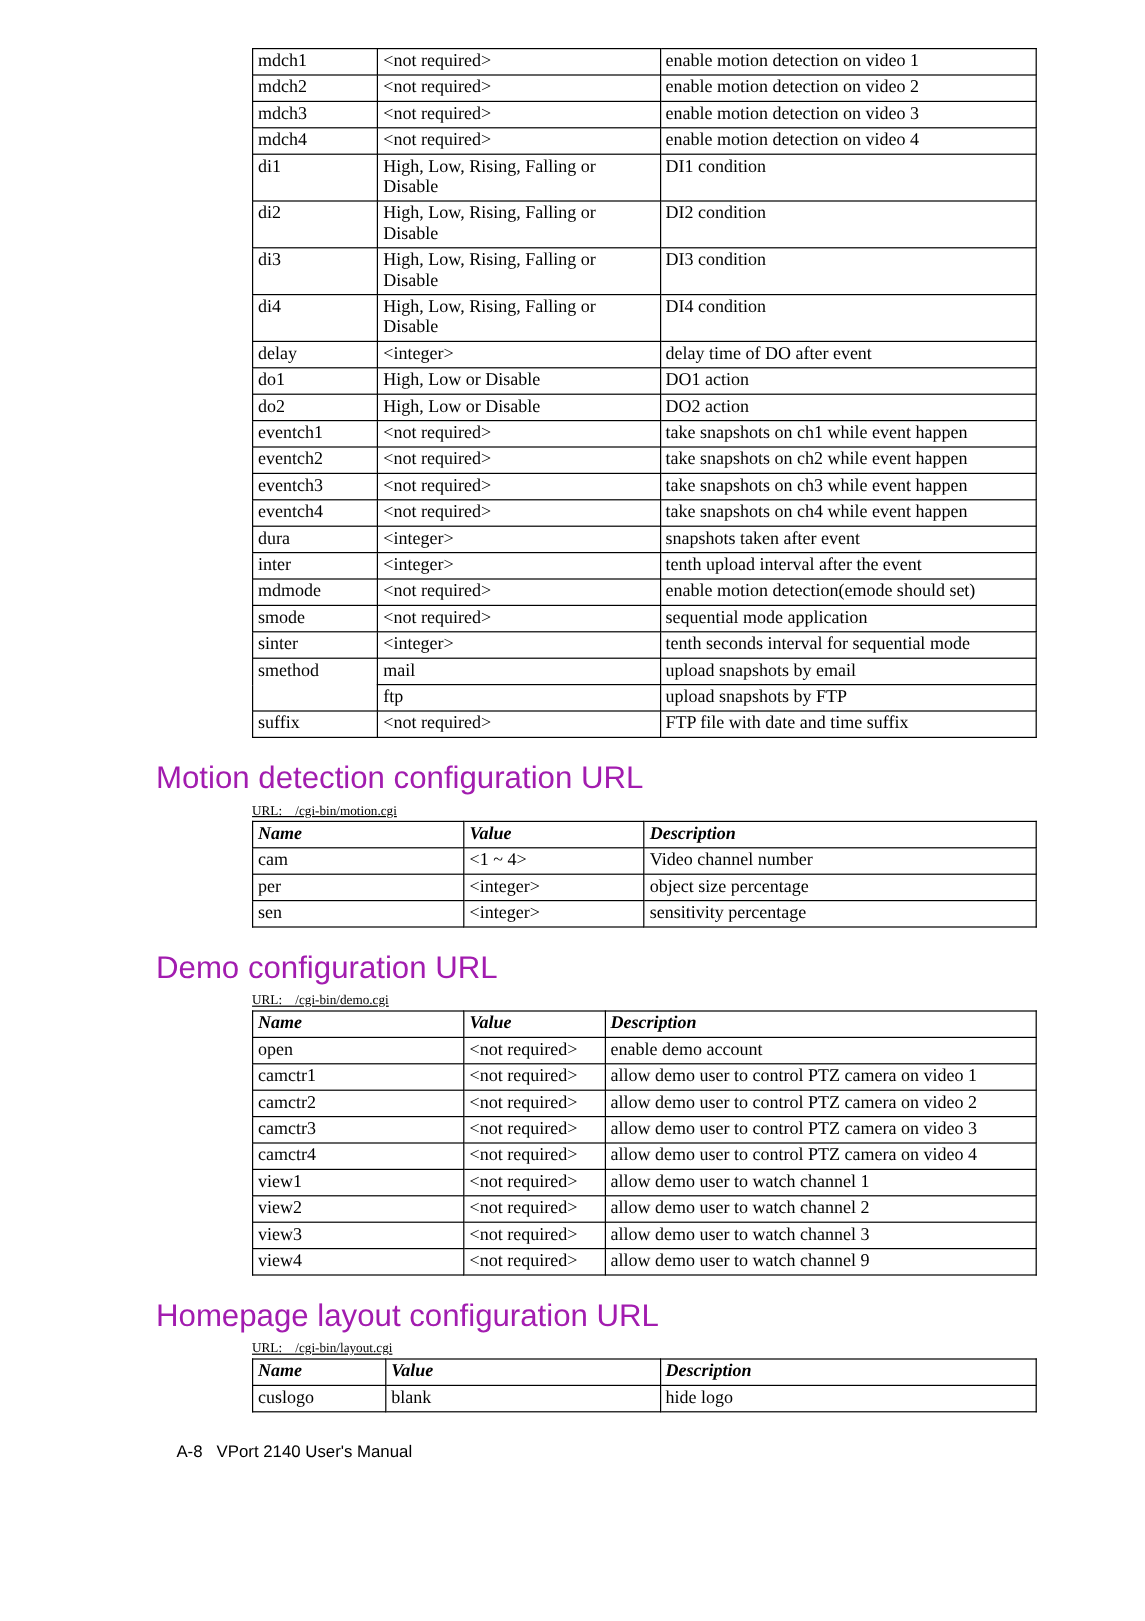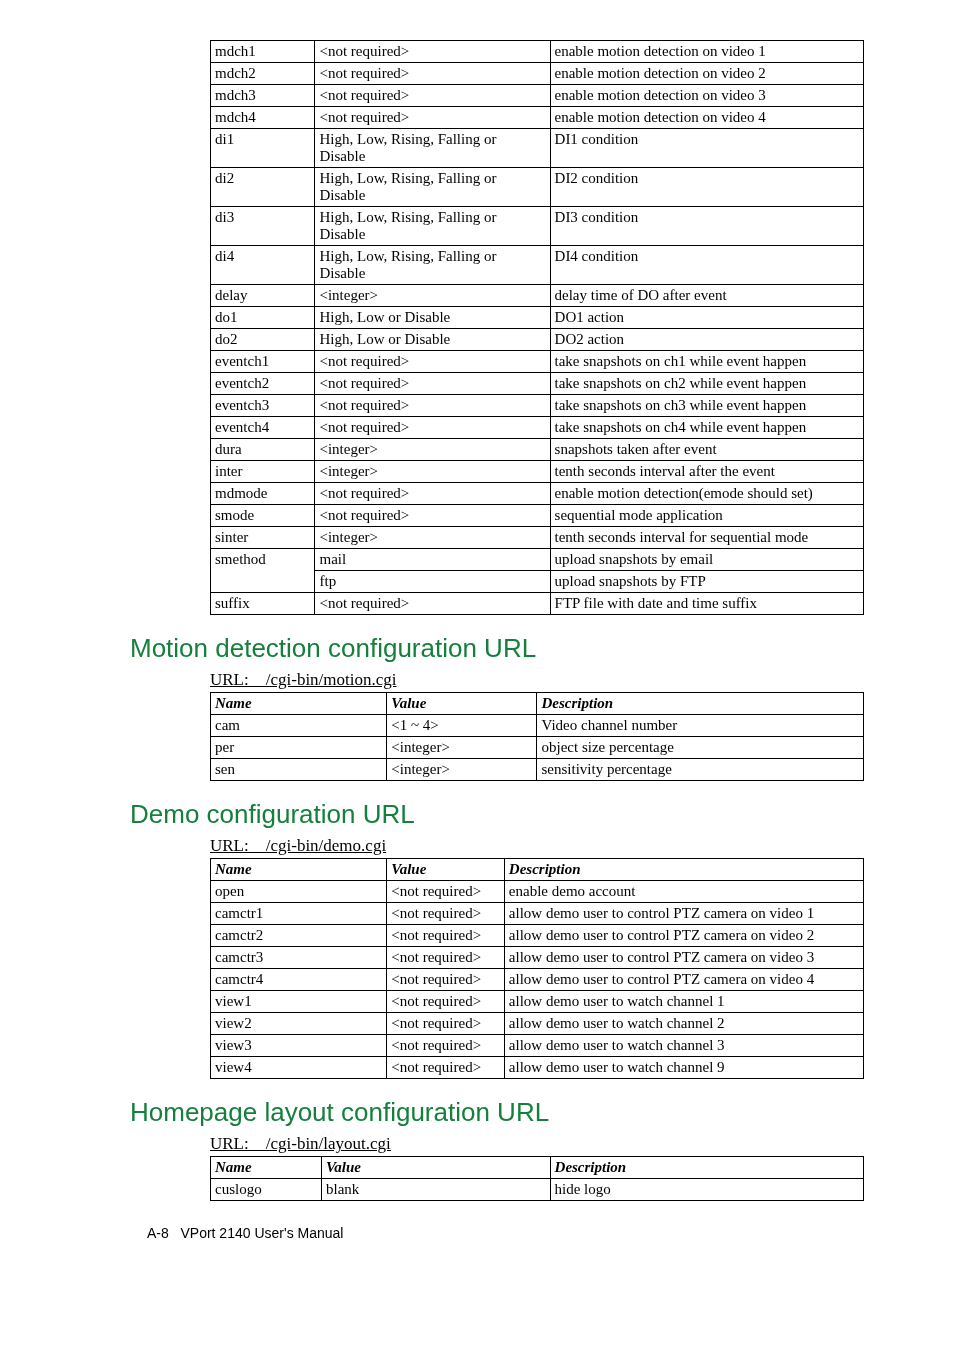--- a/index.html
+++ b/index.html
@@ -26,28 +26,28 @@
     vertical-align: top;
     font-weight: normal;
   }
   table.data th {
     font-weight: bold;
     font-style: italic;
   }
   h2.section {
     font-family: Arial, Helvetica, sans-serif;
     font-weight: normal;
-    color: #15803d;
+    color: #a21caf;
     font-size: 26px;
     margin: 18px 0 6px 0;
   }
   .url-line {
     text-decoration: underline;
     margin: 4px 0 2px 0;
-    font-size: 17px;
+    font-size: 11px;
   }
   .footer {
     font-family: Arial, Helvetica, sans-serif;
     font-size: 14px;
     margin-top: 24px;
     margin-left: 17px;
   }
   .footer .pg {
     font-weight: normal;
   }
@@ -139,21 +139,21 @@
           <td>take snapshots on ch4 while event happen</td>
         </tr>
         <tr>
           <td>dura</td>
           <td>&lt;integer&gt;</td>
           <td>snapshots taken after event</td>
         </tr>
         <tr>
           <td>inter</td>
           <td>&lt;integer&gt;</td>
-          <td>tenth seconds interval after the event</td>
+          <td>tenth upload interval after the event</td>
         </tr>
         <tr>
           <td>mdmode</td>
           <td>&lt;not required&gt;</td>
           <td style="text-align: justify;">enable motion detection(emode should set)</td>
         </tr>
         <tr>
           <td>smode</td>
           <td>&lt;not required&gt;</td>
           <td>sequential mode application</td>

